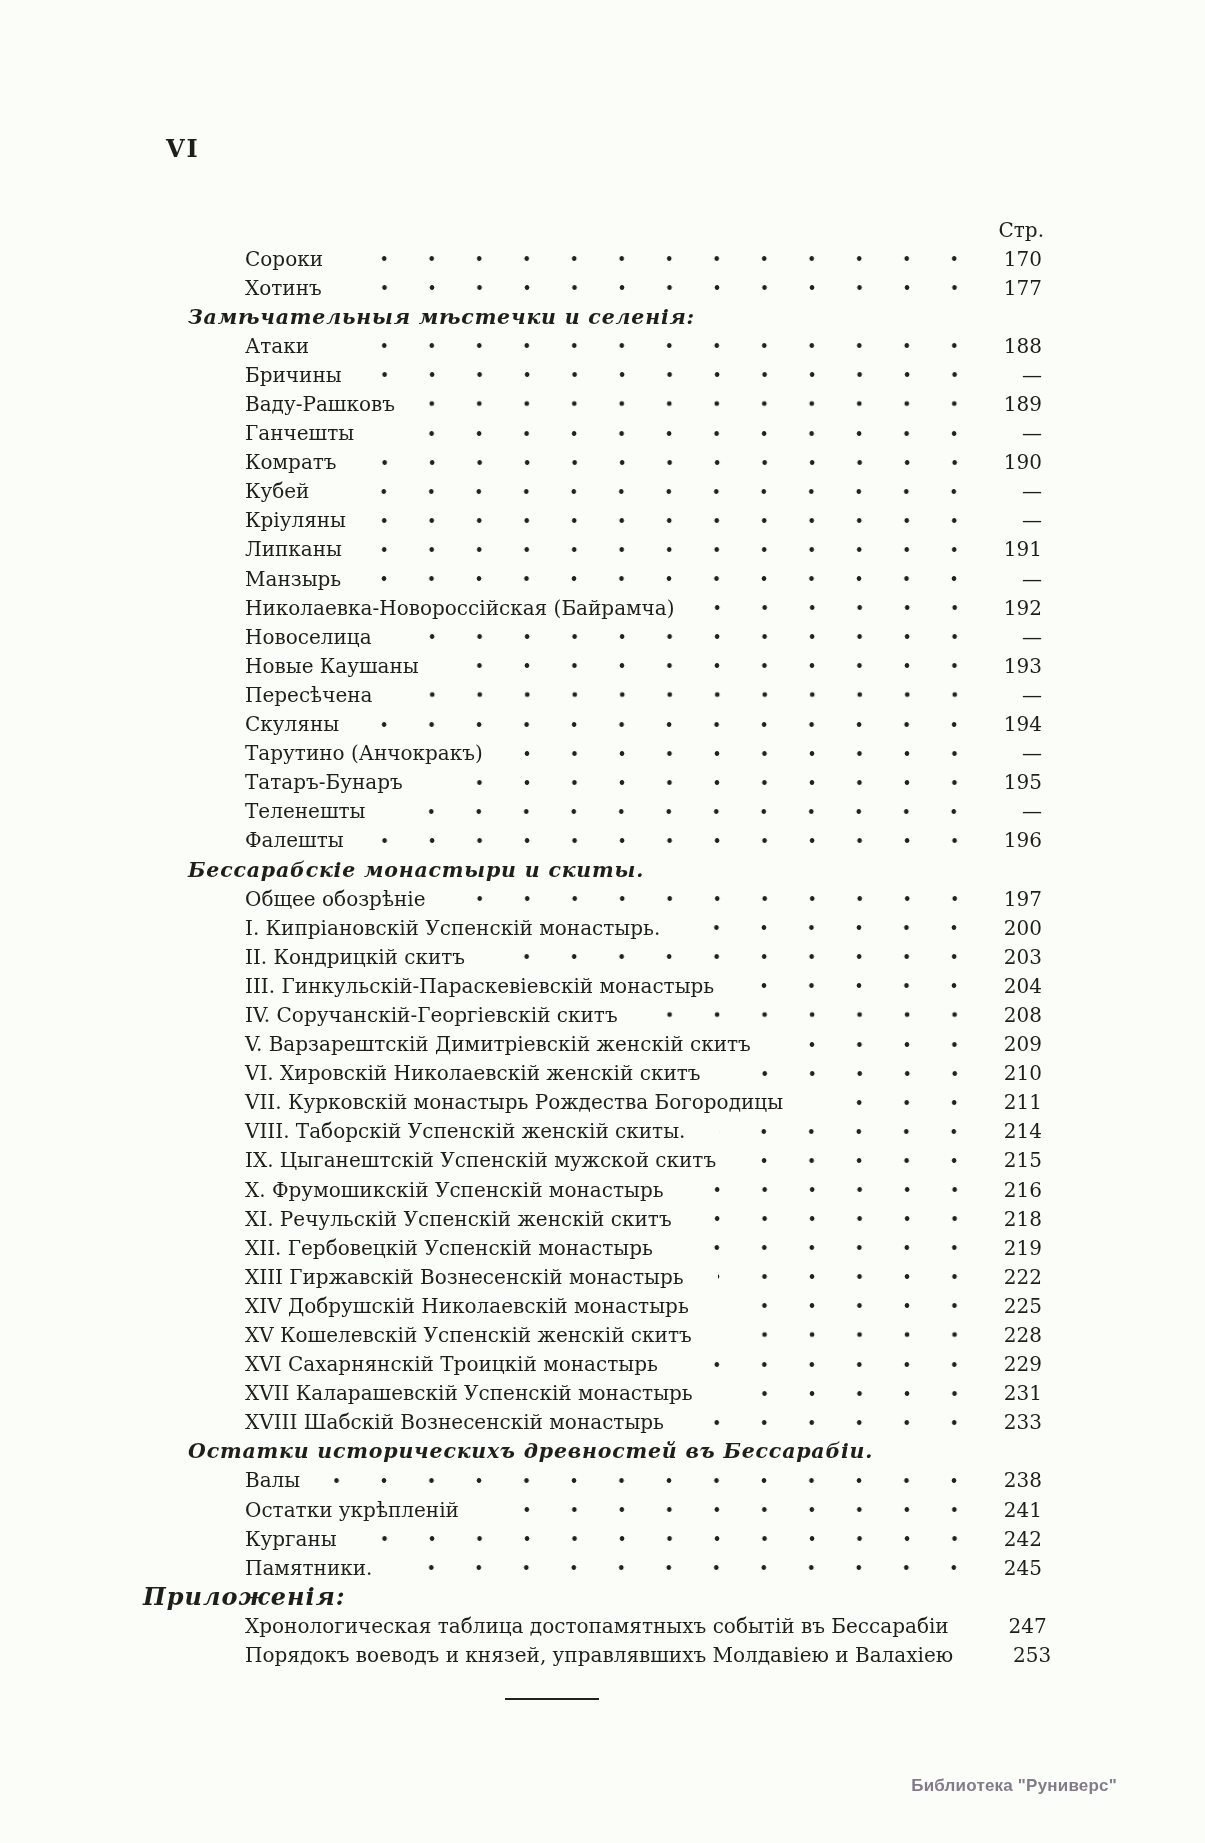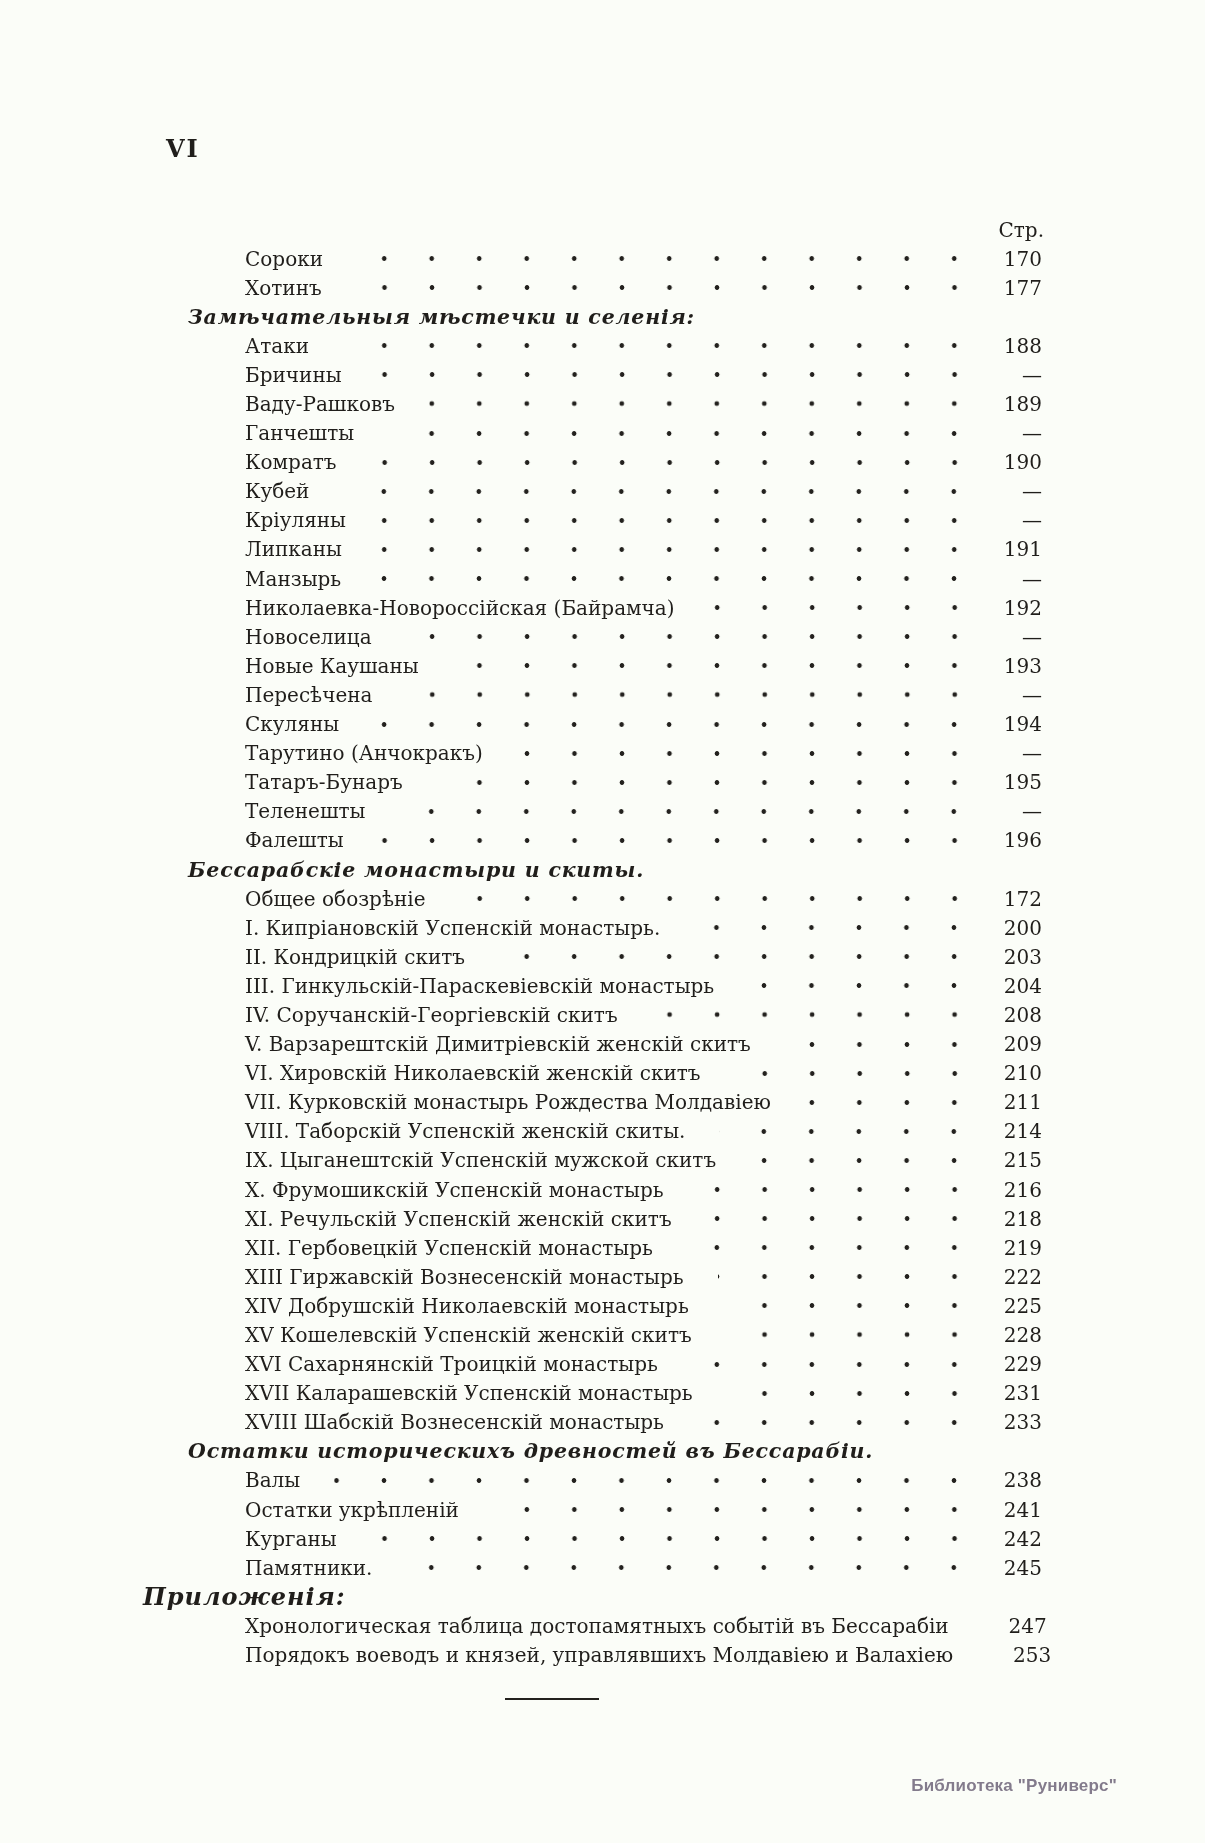--- a/index.html
+++ b/index.html
@@ -173,21 +173,21 @@
     <span class="label">Фалешты</span>
     <span class="leader"></span>
     <span class="pagenum">196</span>
   </div>
       <div class="row heading">
     <span class="label">Бессарабскіе монастыри и скиты.</span>
   </div>
       <div class="row entry">
     <span class="label">Общее обозрѣніе</span>
     <span class="leader"></span>
-    <span class="pagenum">172</span>
+    <span class="pagenum">197</span>
   </div>
       <div class="row entry">
     <span class="label">I. Кипріановскій Успенскій монастырь.</span>
     <span class="leader"></span>
     <span class="pagenum">200</span>
   </div>
       <div class="row entry">
     <span class="label">II. Кондрицкій скитъ</span>
     <span class="leader"></span>
     <span class="pagenum">203</span>
@@ -206,21 +206,21 @@
     <span class="label">V. Варзарештскій Димитріевскій женскій скитъ</span>
     <span class="leader"></span>
     <span class="pagenum">209</span>
   </div>
       <div class="row entry">
     <span class="label">VI. Хировскій Николаевскій женскій скитъ</span>
     <span class="leader"></span>
     <span class="pagenum">210</span>
   </div>
       <div class="row entry">
-    <span class="label">VII. Курковскій монастырь Рождества Молдавіею</span>
+    <span class="label">VII. Курковскій монастырь Рождества Богородицы</span>
     <span class="leader"></span>
     <span class="pagenum">211</span>
   </div>
       <div class="row entry">
     <span class="label">VIII. Таборскій Успенскій женскій скиты.</span>
     <span class="leader"></span>
     <span class="pagenum">214</span>
   </div>
       <div class="row entry">
     <span class="label">IX. Цыганештскій Успенскій мужской скитъ</span>

